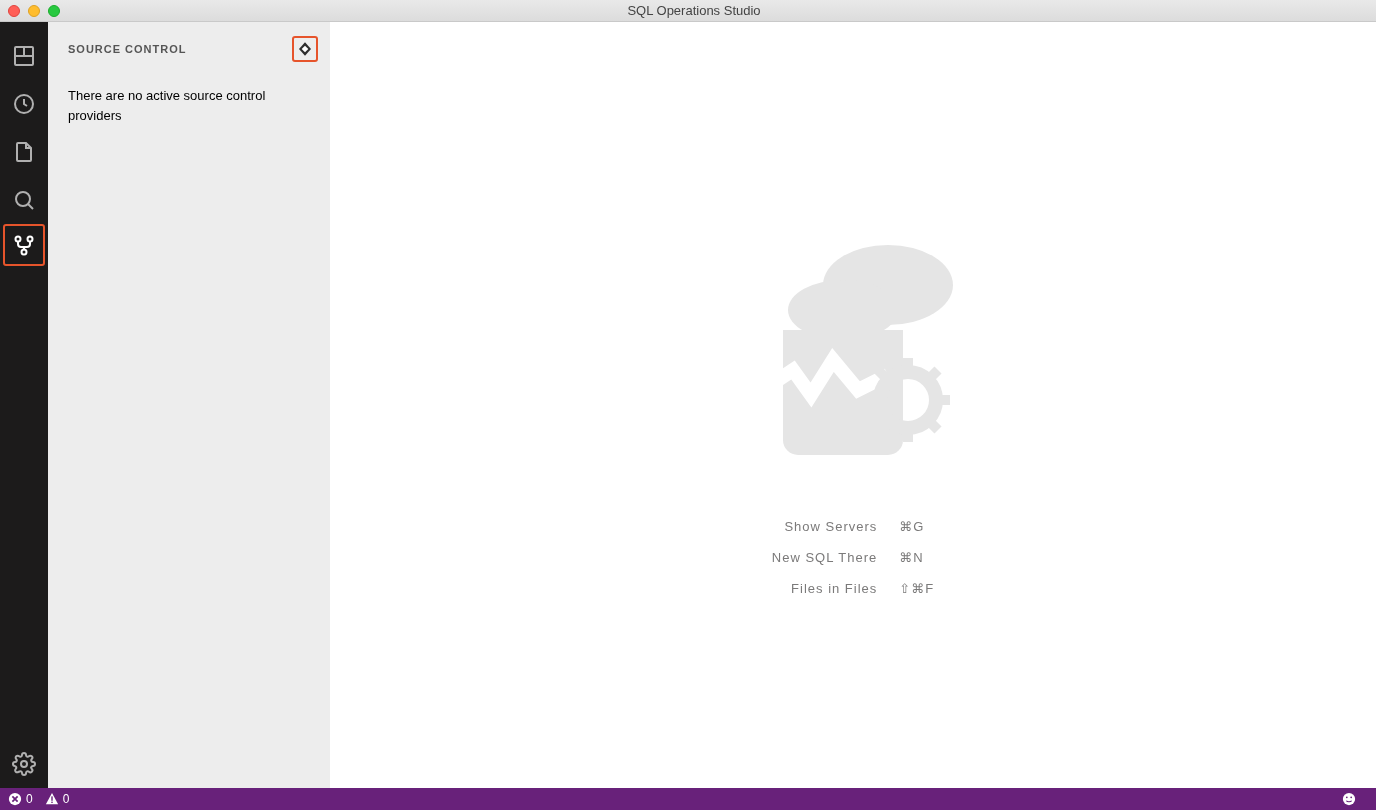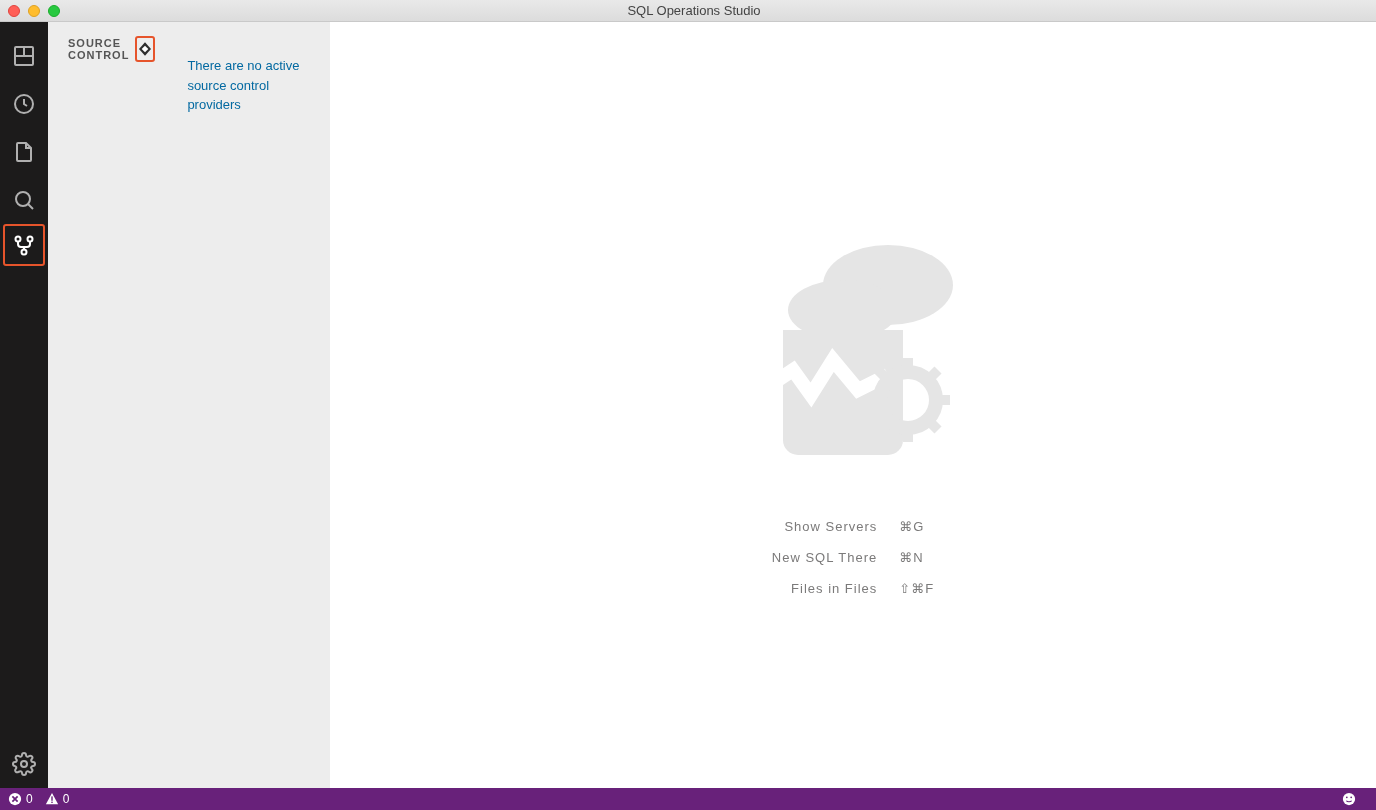--- a/index.html
+++ b/index.html
@@ -68,21 +68,21 @@
     display:flex;align-items:center;justify-content:center;
     color: #fff;
   }
   .ab-highlight svg { width:24px; height:24px;}
   .ab-spacer { flex: 1; }
   .sidebar {
     width: 282px;
     background: #ededed;
     border: none;
     display: flex;
-    flex-direction: row;
+    flex-direction: column;
     padding-top: 12px;
   }
   .sidebar-header {
     display: flex;
     align-items: center;
     justify-content: space-between;
     padding: 0 12px 0 20px;
     height: 30px;
   }
   .sidebar-title {
@@ -93,21 +93,21 @@
   }
   .sidebar-action {
     width: 26px; height: 26px;
     border: 2px solid #e6542b;
     border-radius: 3px;
     display:flex; align-items:center;justify-content:center;
   }
   .sidebar-action svg { width:16px;height:16px; color:#333; }
   .sidebar-msg {
     padding: 22px 22px 0 20px;
-    color: #0369a1;
+    color: #000000;
     font-size: 13px;
     line-height: 1.5;
   }
   .editor {
     flex: 1;
     background: #fff;
     display: flex;
     flex-direction: column;
     align-items: center;
     justify-content: center;

